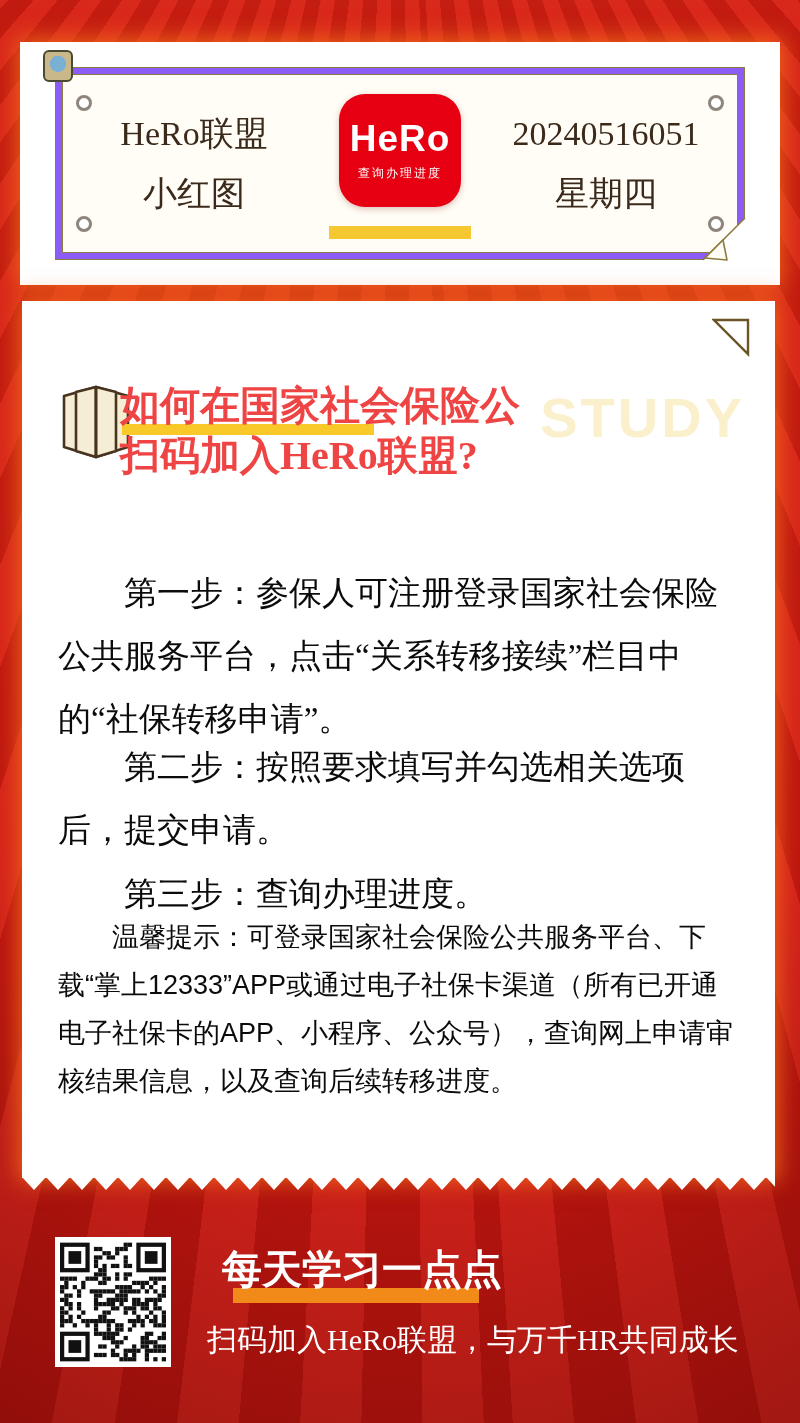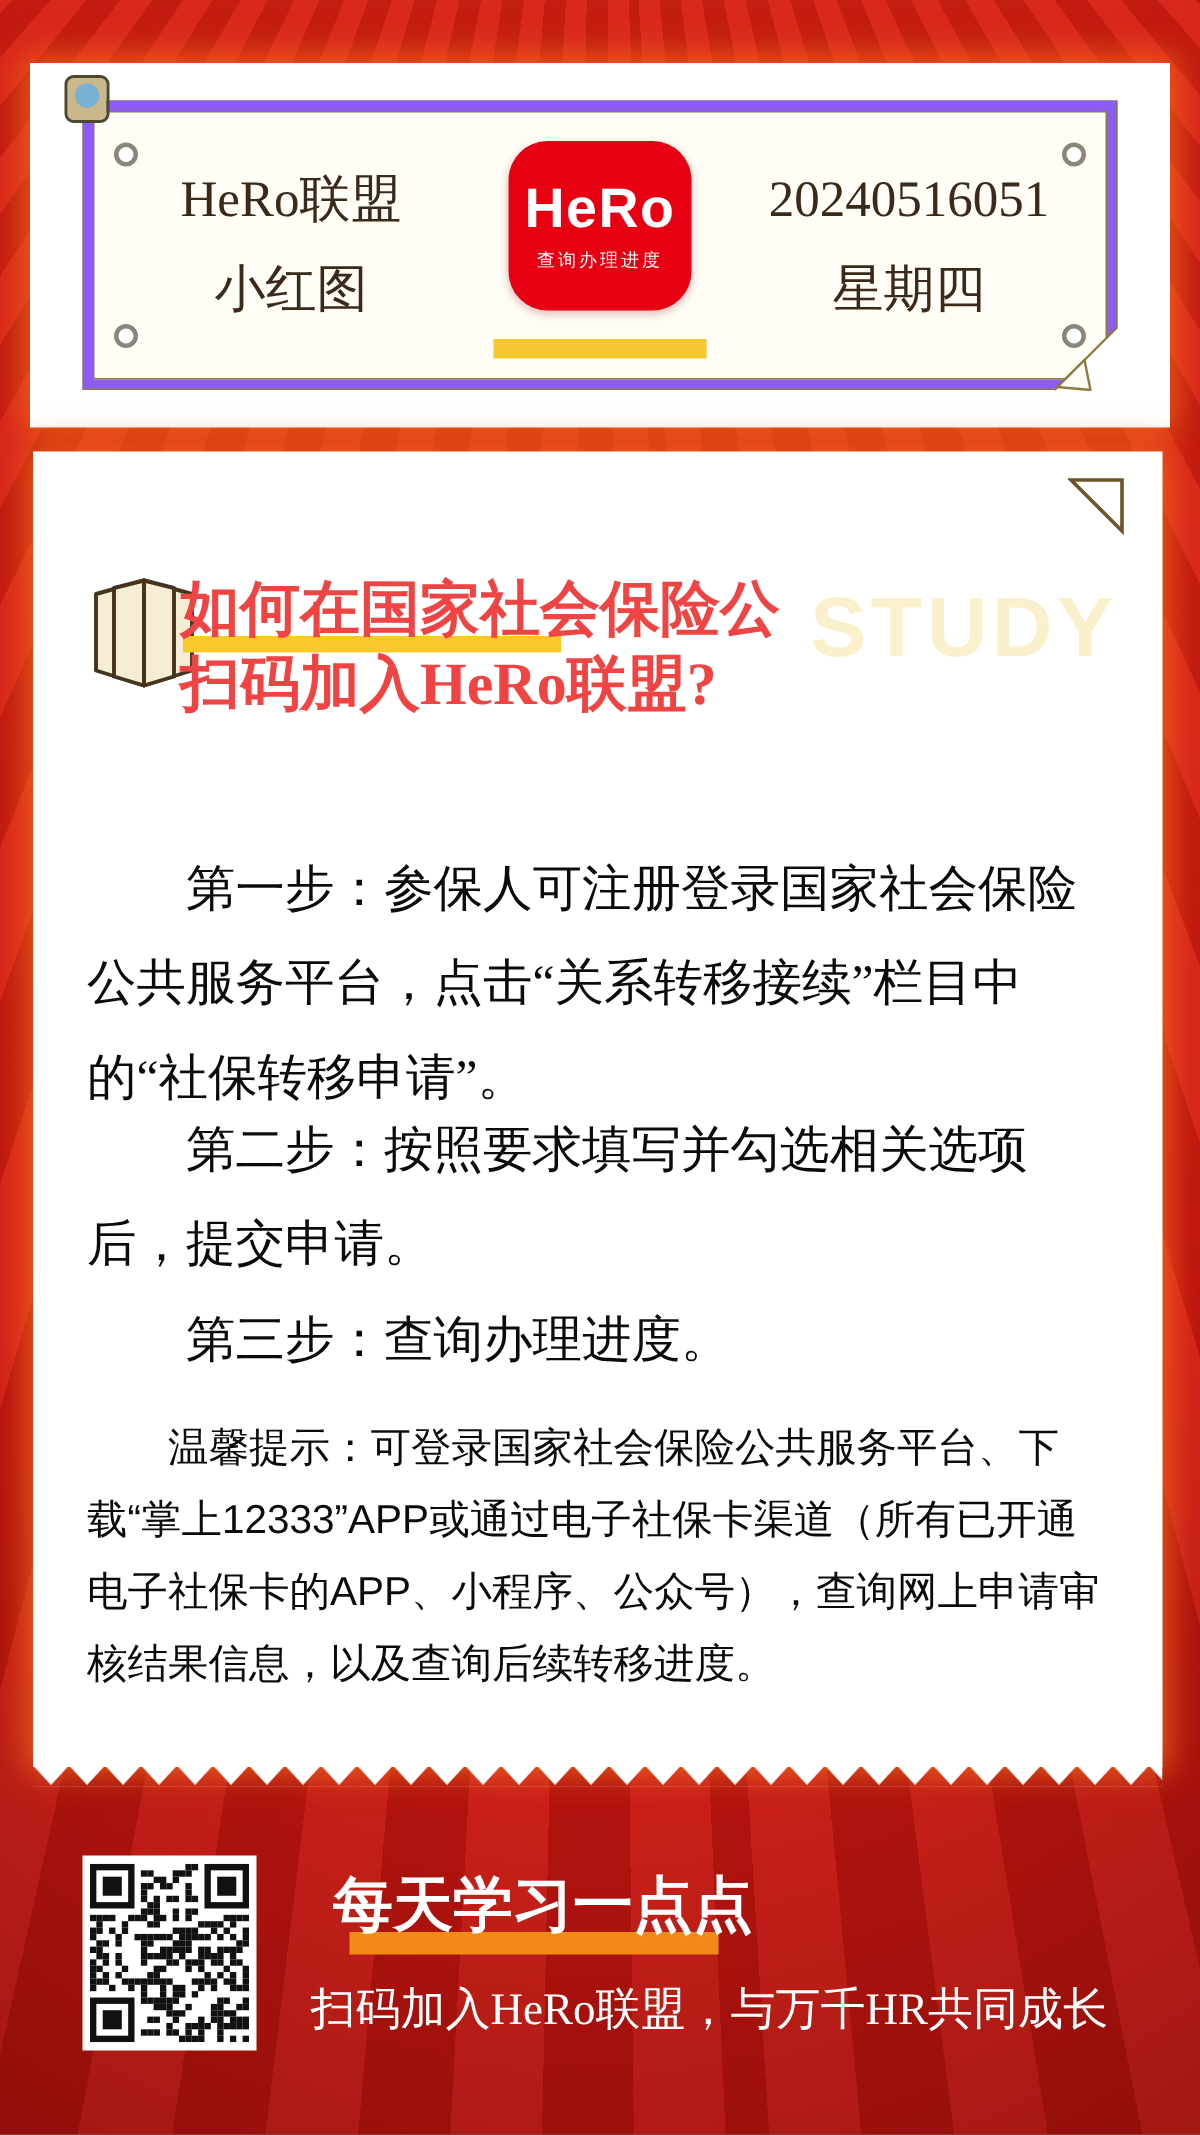--- a/index.html
+++ b/index.html
@@ -46,21 +46,21 @@
     font-weight:bold;font-size:56px;letter-spacing:3px;color:#faf0cb;}
   .book-icon{position:absolute;left:32px;top:76px;}
   .title{position:absolute;left:98px;top:80px;width:470px;
     font-family:"Liberation Serif","DejaVu Serif",serif;
     font-size:40px;line-height:50px;color:#ef4444;font-weight:bold;}
   .title .tl{position:relative;z-index:1;}
   .title-hl{position:absolute;left:2px;top:43px;width:252px;height:11px;background:#f8c929;z-index:0;}
   .step,.tip{position:absolute;left:36px;width:684px;margin:0;color:#0b0b0b;text-indent:2em;}
   .step{font-size:33px;line-height:63px;font-family:Liberation Serif, serif;}
   .tip{font-size:27px;line-height:48px;}
-  .s1{top:261px}.s2{top:435px}.s3{top:562px}.tip{top:640px}
+  .s1{top:261px}.s2{top:435px}.s3{top:562px}.tip{top:612px}
 
   
   .qr-box{position:absolute;left:55px;top:1237px;width:116px;height:130px;background:#ffffff;
     display:flex;align-items:center;justify-content:center;}
   .qr-logo{position:absolute;left:43px;top:50px;width:30px;height:32px;border-radius:6px;
     background:radial-gradient(circle at 50% 42%, #7ab0d4 0 38%, #c9b98a 40%);
     border:2px solid #4a4a32;box-sizing:border-box;}
   .slogan{position:absolute;left:222px;top:1246px;color:#ffffff;
     font-family:"Liberation Serif","DejaVu Serif",serif;font-weight:bold;
     font-size:40px;line-height:48px;text-align:right;}

